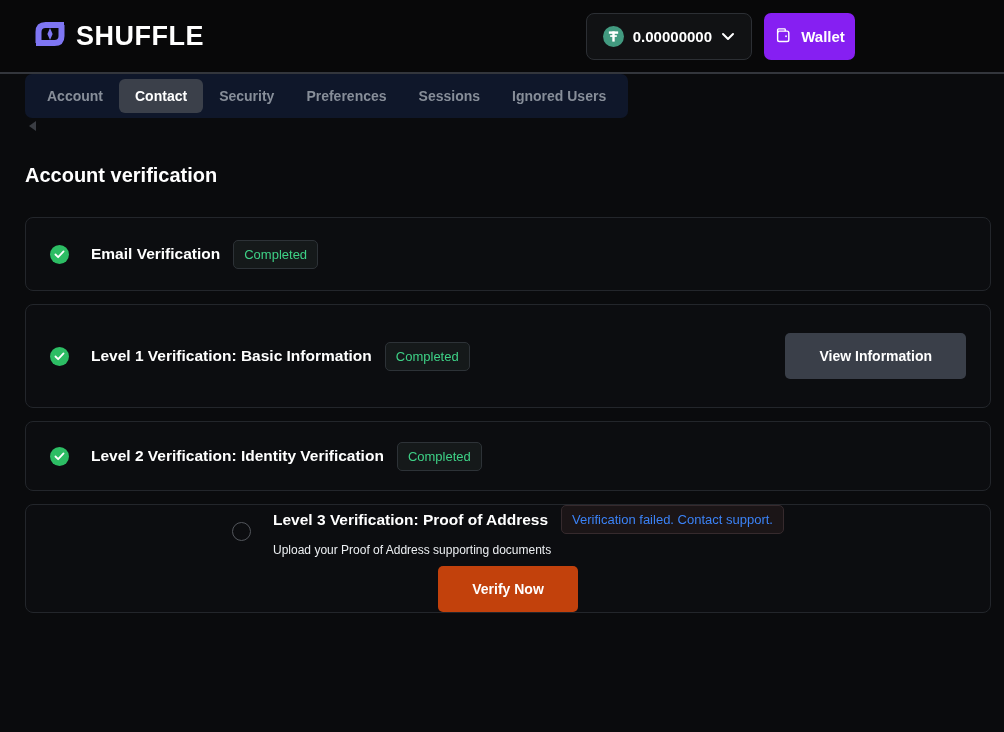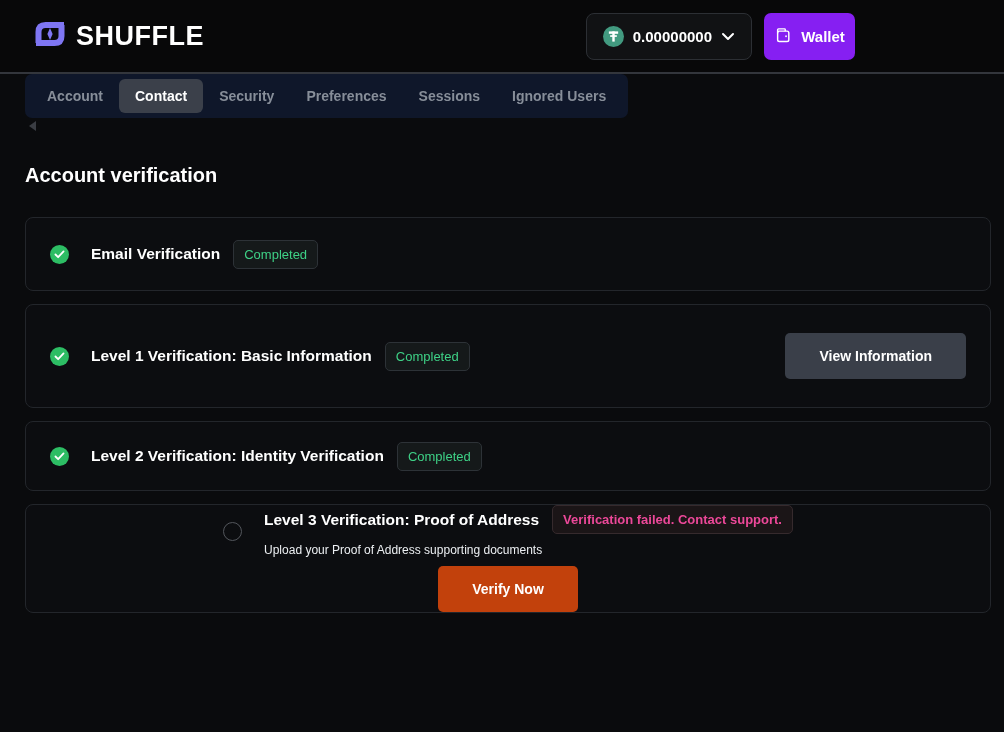--- a/index.html
+++ b/index.html
@@ -135,24 +135,23 @@
     border-radius: 5px;
     padding: 6px 10px;
     white-space: nowrap;
   }
   .badge.success {
     color: #3ed186;
     background: #15191a;
     border: 1px solid #2d3237;
   }
   .badge.error {
-    color: #ec4899;
+    color: #3b82f6;
     background: #1b1517;
     border: 1px solid #362a2d;
-    font-weight: bold;
   }
   .item-subtitle { font-size: 12px; font-weight: 400; color: #eceff2; }
   .card-btn {
     border: none;
     border-radius: 5px;
     color: #ffffff;
     font-family: "Liberation Sans", sans-serif;
     font-size: 14px;
     font-weight: 700;
     padding: 15px 34px;

